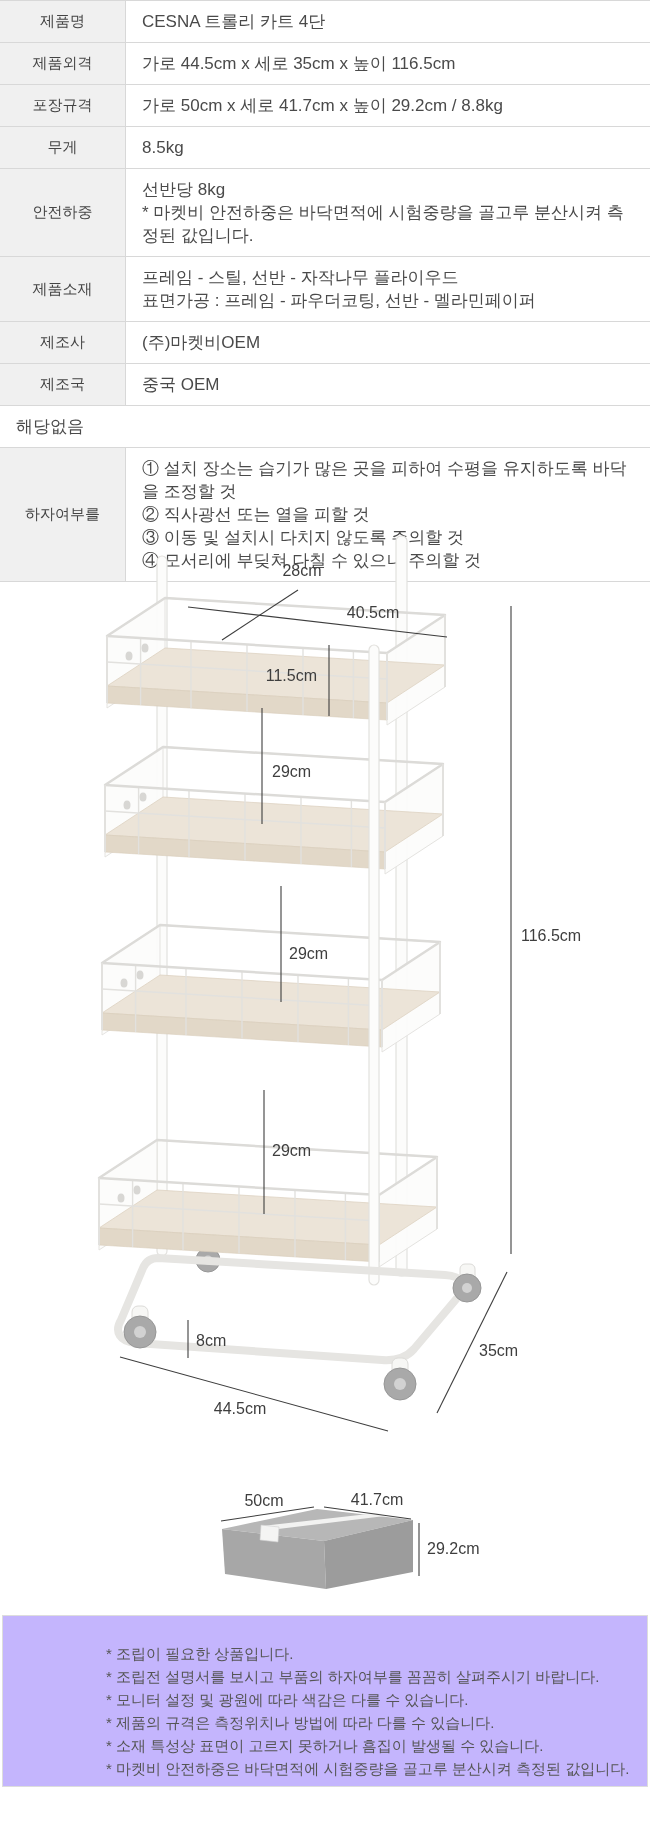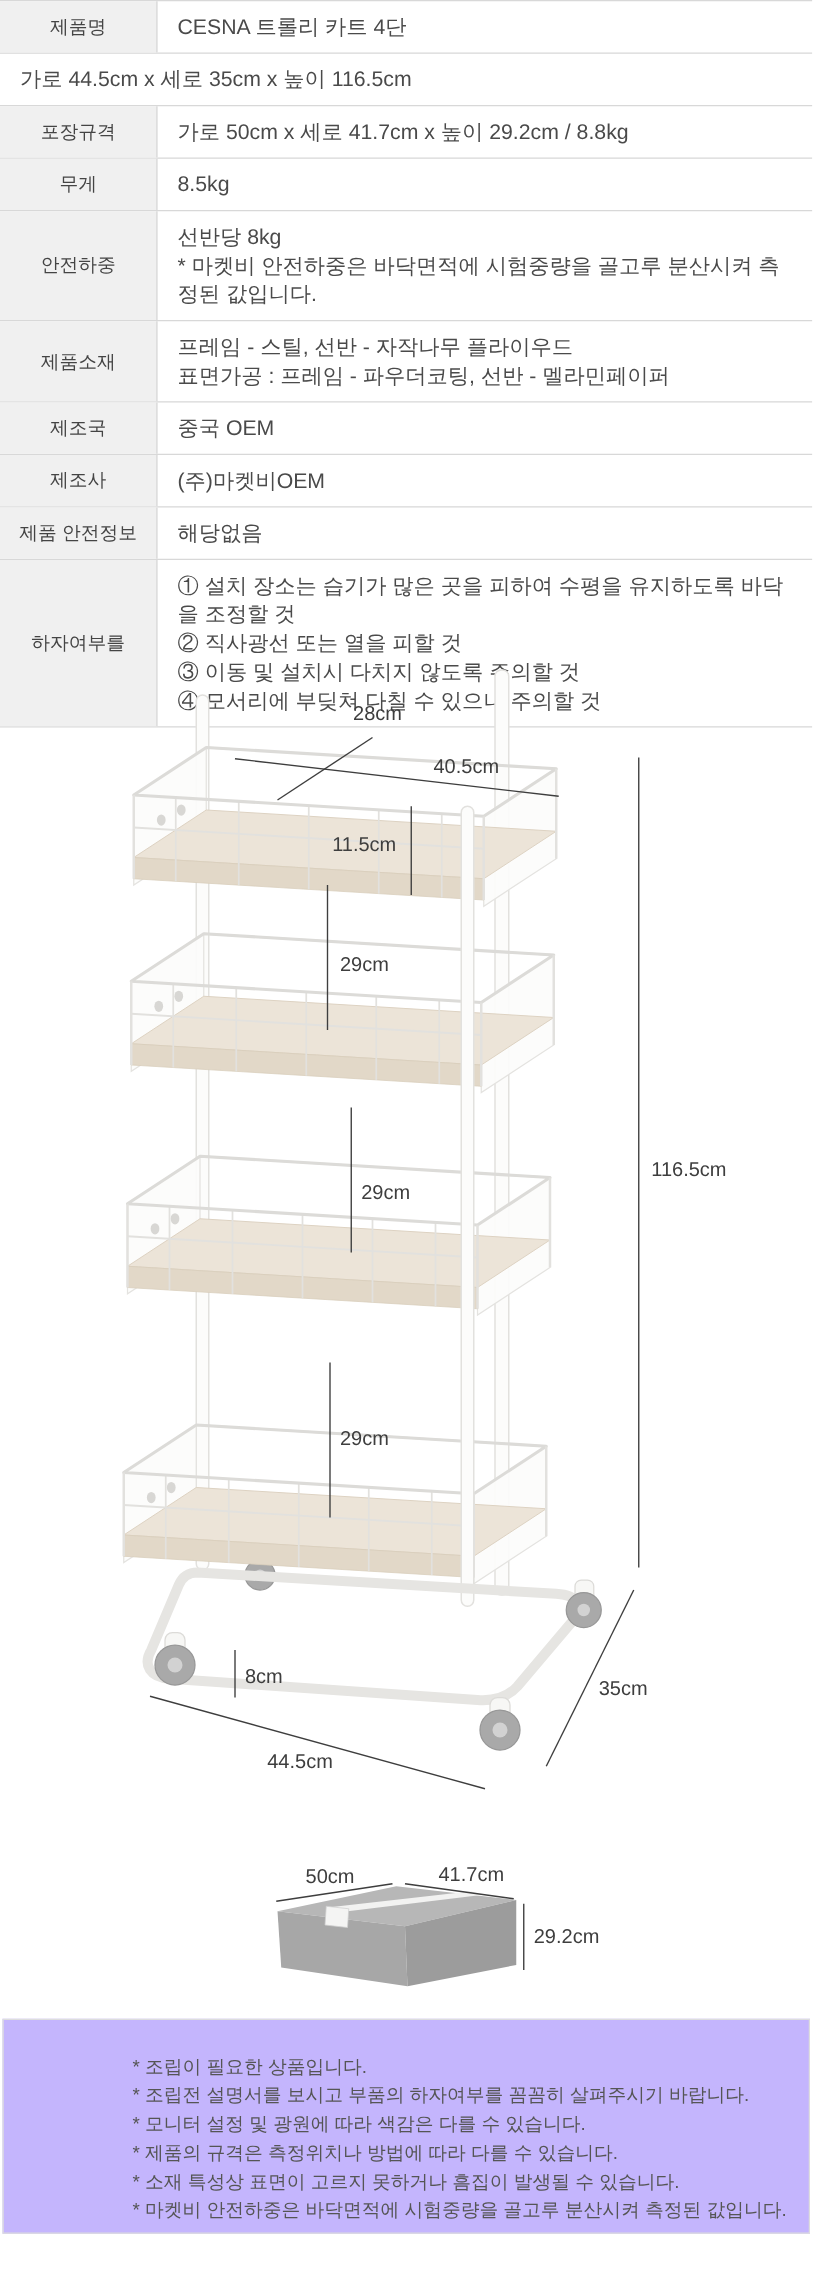--- a/index.html
+++ b/index.html
@@ -43,20 +43,21 @@
 <div id="page">
 
   <div class="spec-table">
       <div class="spec-row">
         <div class="spec-label">제품명</div>
         <div class="spec-value">
           <div class="spec-line">CESNA 트롤리 카트 4단</div>
         </div>
       </div>
       <div class="spec-row">
+        <div class="spec-label">제품외격</div>
         <div class="spec-value">
           <div class="spec-line">가로 44.5cm x 세로 35cm x 높이 116.5cm</div>
         </div>
       </div>
       <div class="spec-row">
         <div class="spec-label">포장규격</div>
         <div class="spec-value">
           <div class="spec-line">가로 50cm x 세로 41.7cm x 높이 29.2cm / 8.8kg</div>
         </div>
       </div>
@@ -74,33 +75,32 @@
         </div>
       </div>
       <div class="spec-row">
         <div class="spec-label">제품소재</div>
         <div class="spec-value">
           <div class="spec-line">프레임 - 스틸, 선반 - 자작나무 플라이우드</div>
           <div class="spec-line">표면가공 : 프레임 - 파우더코팅, 선반 - 멜라민페이퍼</div>
         </div>
       </div>
       <div class="spec-row">
+        <div class="spec-label">제조사</div>
+        <div class="spec-value">
+          <div class="spec-line">(주)마켓비OEM</div>
+        </div>
+      </div>
+      <div class="spec-row">
         <div class="spec-label">제조국</div>
         <div class="spec-value">
           <div class="spec-line">중국 OEM</div>
         </div>
       </div>
       <div class="spec-row">
-        <div class="spec-label">제조사</div>
-        <div class="spec-value">
-          <div class="spec-line">(주)마켓비OEM</div>
-        </div>
-      </div>
-      <div class="spec-row">
-        <div class="spec-label">제품 안전정보</div>
         <div class="spec-value">
           <div class="spec-line">해당없음</div>
         </div>
       </div>
       <div class="spec-row">
         <div class="spec-label">하자여부를</div>
         <div class="spec-value">
           <div class="spec-line">① 설치 장소는 습기가 많은 곳을 피하여 수평을 유지하도록 바닥을 조정할 것</div>
           <div class="spec-line">② 직사광선 또는 열을 피할 것</div>
           <div class="spec-line">③ 이동 및 설치시 다치지 않도록 주의할 것</div>

